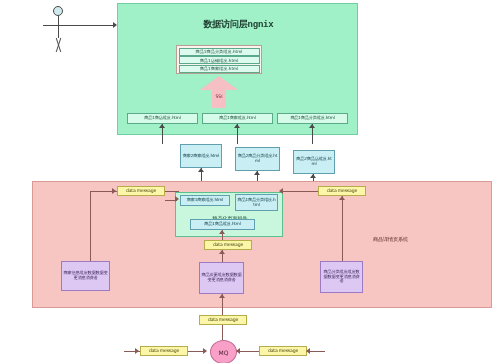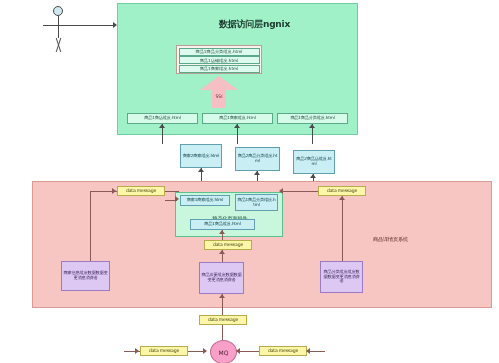--- a/index.html
+++ b/index.html
@@ -169,21 +169,21 @@
   <div class="actor-head abs" style="left:53px; top:6px;"></div>
   <div class="abs ln-v dk" style="left:58px; top:16px; height:22px;"></div>
   <div class="abs ln-h dk" style="left:43px; top:25px; width:31px;"></div>
   <div class="abs" style="left:47px; top:38px; width:12px; height:14px; border-right:1px solid #4a4a4a; transform:skewX(18deg);"></div>
   <div class="abs" style="left:58px; top:38px; width:12px; height:14px; border-left:1px solid #4a4a4a; transform:skewX(-18deg);"></div>
 
   <div class="abs ln-h dk" style="left:74px; top:25px; width:40px;"></div>
   <div class="abs arw arw-right" style="left:113px; top:22px;"></div>
 
   <div class="abs zone-green" style="left:117px; top:3px; width:241px; height:132px;">
-    <div class="zone-title abs" style="left:16px; top:14px; width:241px;">数据访问层ngnix</div>
+    <div class="zone-title abs" style="left:0; top:14px; width:241px;font-family:Liberation Mono, monospace;">数据访问层ngnix</div>
   </div>
 
   <div class="abs box-white" style="left:176px; top:45px; width:86px; height:29px; padding:1.5px;">
     <div class="stack-row" style="width:100%; height:8px; font-size:4.2px;">商品1商品分类维度.html</div>
     <div class="stack-row" style="width:100%; height:8px; font-size:4.2px; margin-top:0.5px;">商品1店铺维度.html</div>
     <div class="stack-row" style="width:100%; height:8px; font-size:4.2px; margin-top:0.5px;">商品1商家维度.html</div>
   </div>
 
   <div class="ssi-arrow" style="left:200px; top:76px; width:38px; height:32px;">
     <div class="ssi-head" style="left:0; top:0;"></div>

